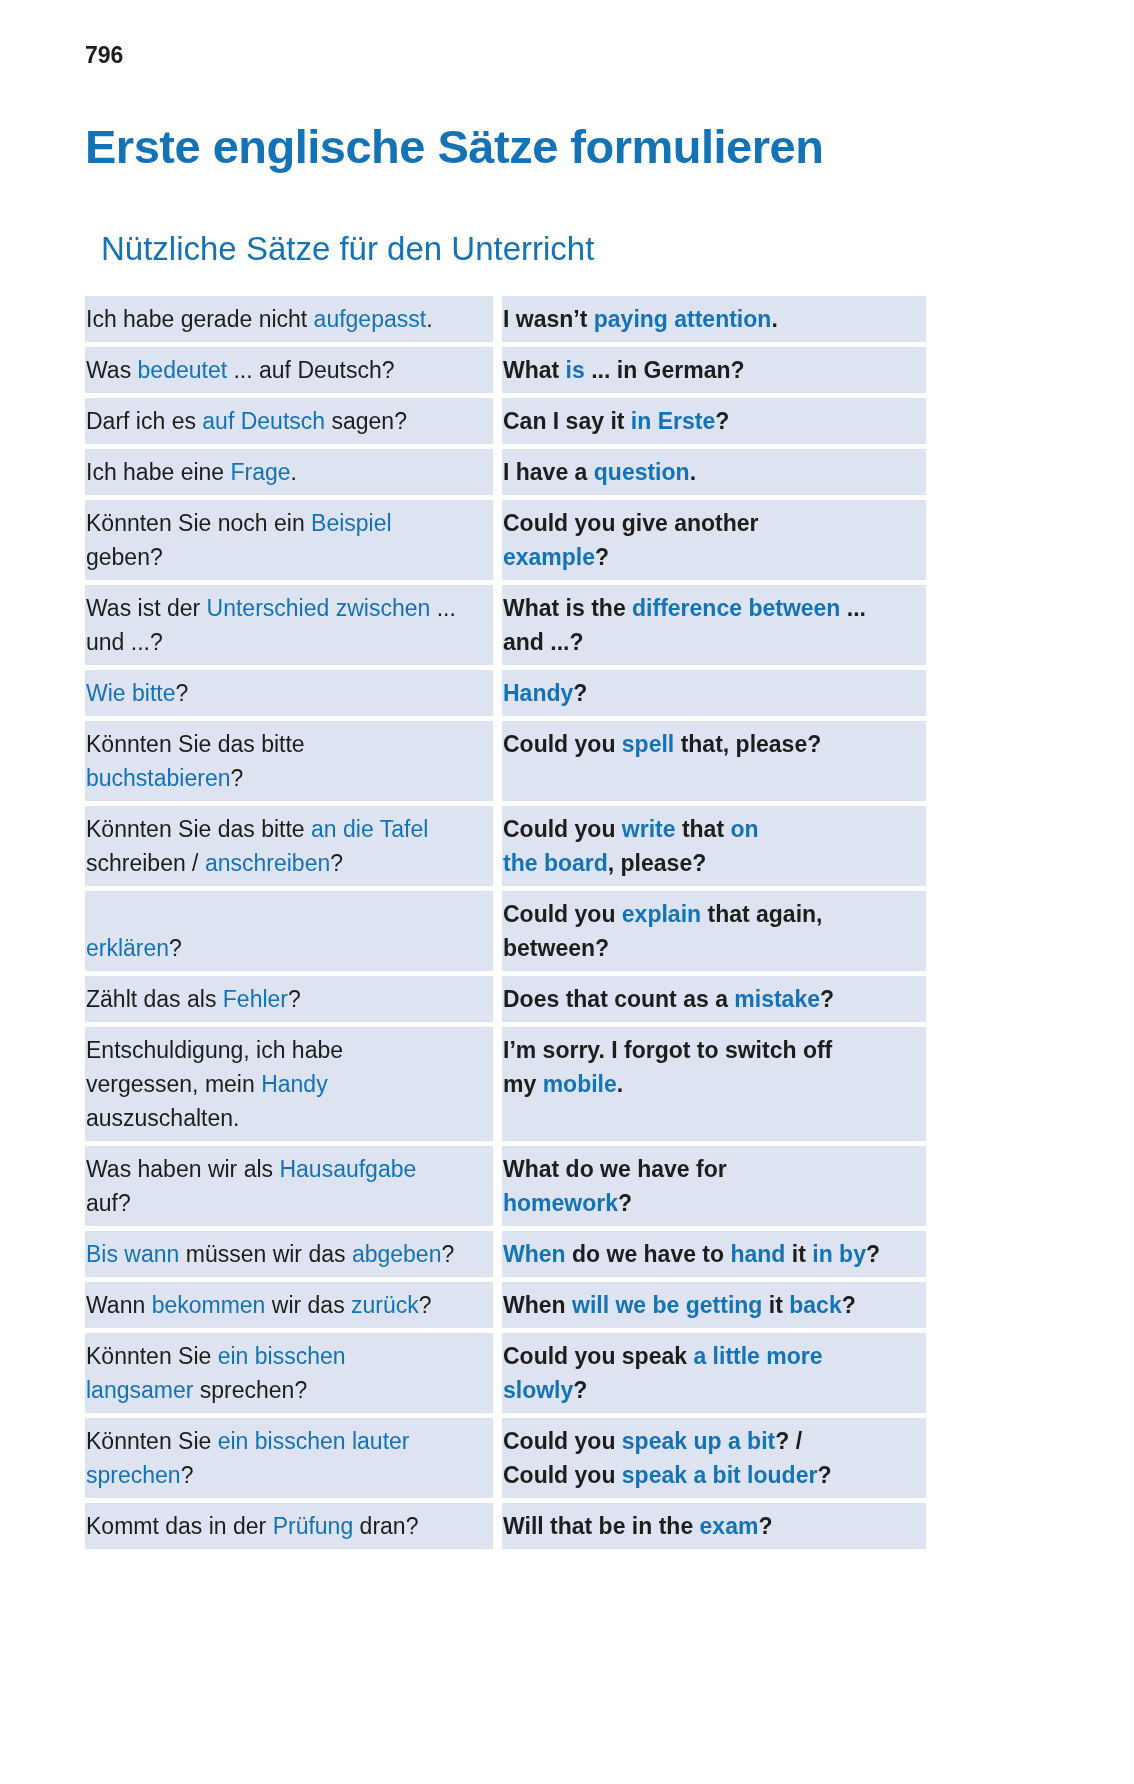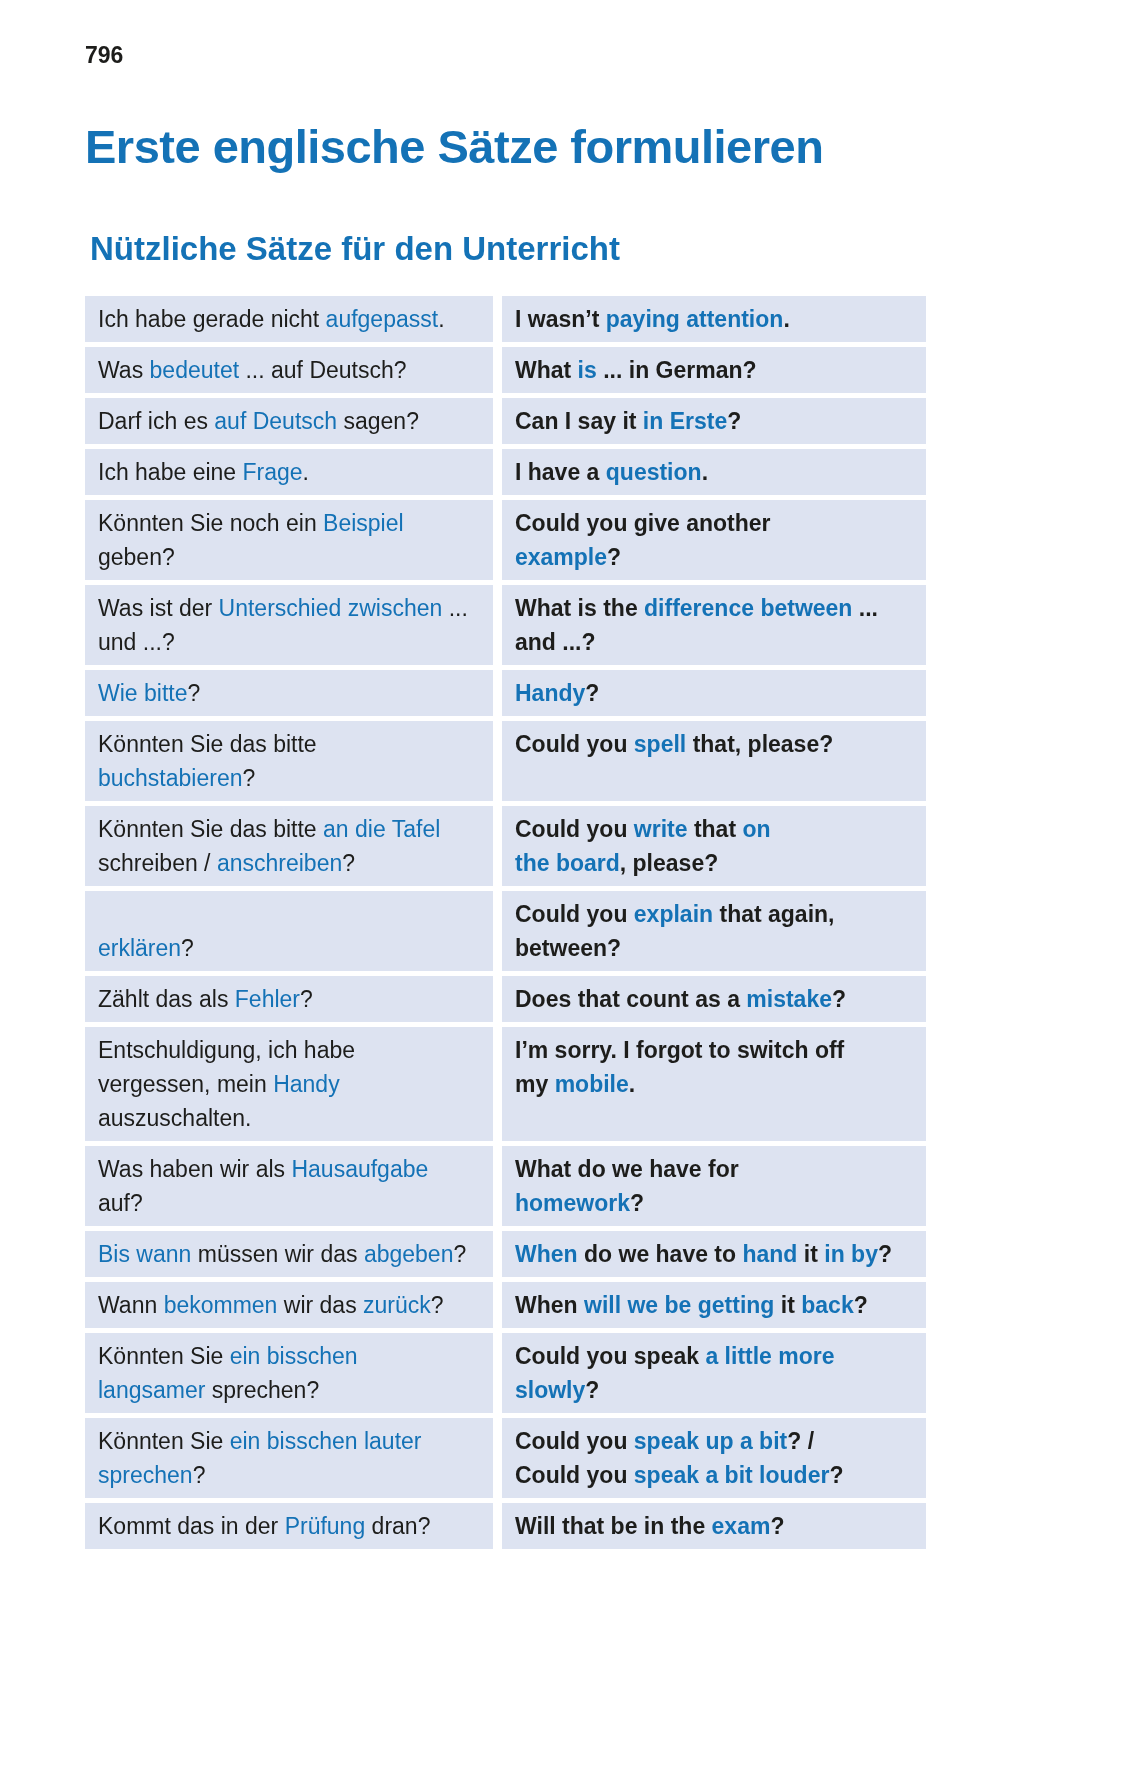--- a/index.html
+++ b/index.html
@@ -25,32 +25,32 @@
   }
   .title {
     font-size: 47px;
     font-weight: bold;
     color: var(--accent, #1472b6);
     letter-spacing: -0.5px;
     margin: 0 0 56px 0;
   }
   .subtitle {
     font-size: 33px;
-    font-weight: bold;
+    font-weight: normal;
     color: var(--accent, #1472b6);
-    margin: 0 0 28px 5px;
+    margin: 0 0 28px 16px;
   }
   .table {
     display: grid;
     grid-template-columns: 408px 424px;
     gap: 5px 9px;
   }
   .cell {
     background: var(--row-bg, #dde3f1);
-    padding: 6px 13px;
+    padding: 6px 1px;
     font-size: 23px;
     line-height: 34px;
   }
   .cell.en {
     font-weight: bold;
   }
   .hl {
     color: var(--accent, #1472b6);
   }
 </style>

